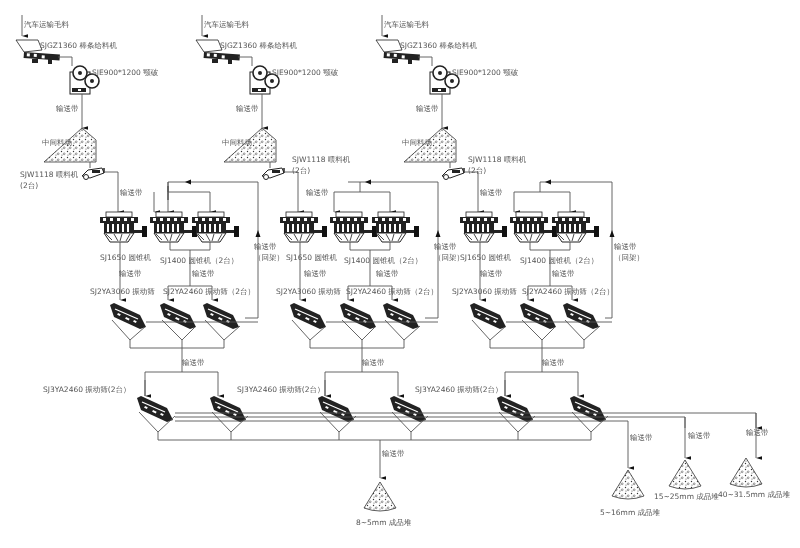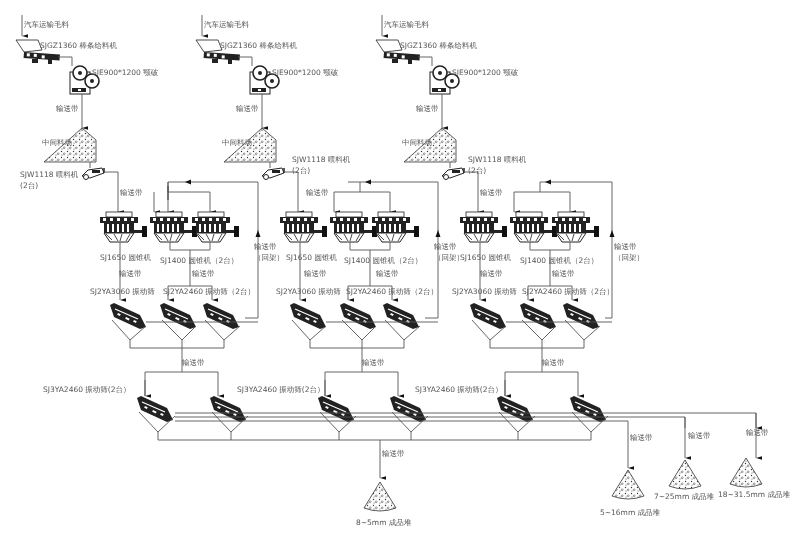--- a/index.html
+++ b/index.html
@@ -297,14 +297,14 @@
 
 <span class="lbl" style="left:43px;top:385px">SJ3YA2460 振动筛(2台）</span>
 <span class="lbl" style="left:237px;top:385px">SJ3YA2460 振动筛(2台）</span>
 <span class="lbl" style="left:415px;top:385px">SJ3YA2460 振动筛(2台）</span>
 <span class="lbl" style="left:382px;top:449px">输送带</span>
 <span class="lbl" style="left:630px;top:433px">输送带</span>
 <span class="lbl" style="left:688px;top:431px">输送带</span>
 <span class="lbl" style="left:746px;top:428px">输送带</span>
 <span class="lbl" style="left:356px;top:518px">8~5mm 成品堆</span>
 <span class="lbl" style="left:600px;top:508px">5~16mm 成品堆</span>
-<span class="lbl" style="left:654px;top:492px">7~25mm 成品堆</span>
-<span class="lbl" style="left:718px;top:490px">18~31.5mm 成品堆</span>
+<span class="lbl" style="left:654px;top:492px">15~25mm 成品堆</span>
+<span class="lbl" style="left:718px;top:490px">40~31.5mm 成品堆</span>
 
 </body></html>

